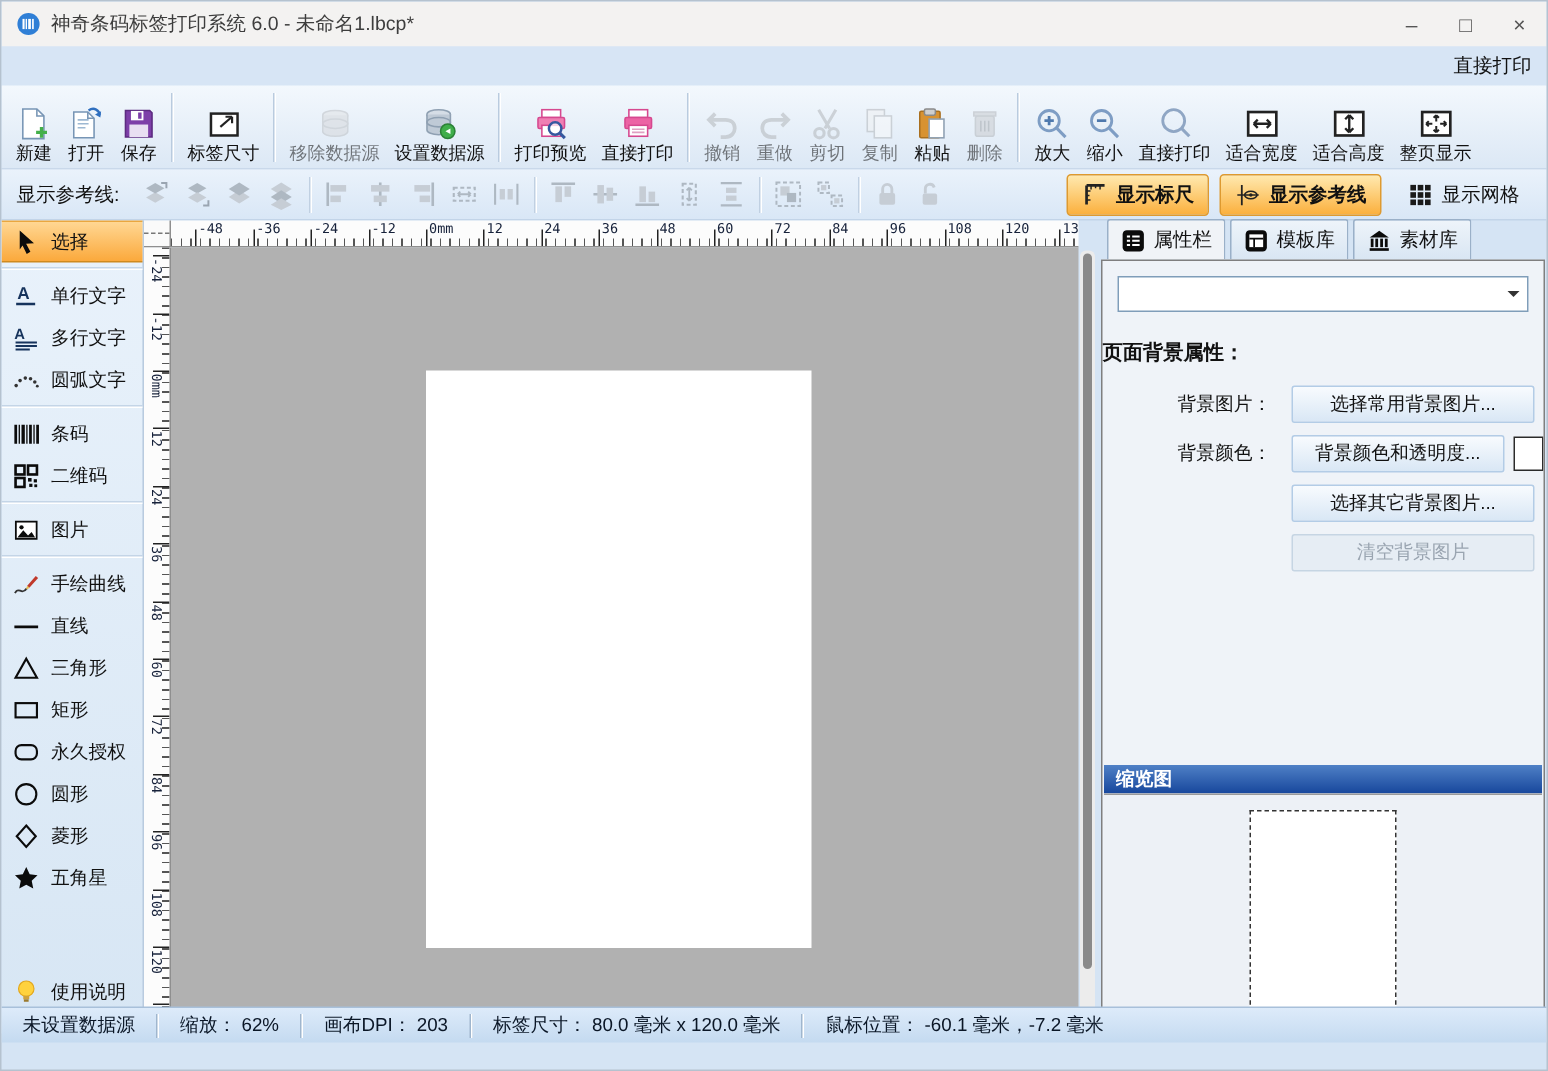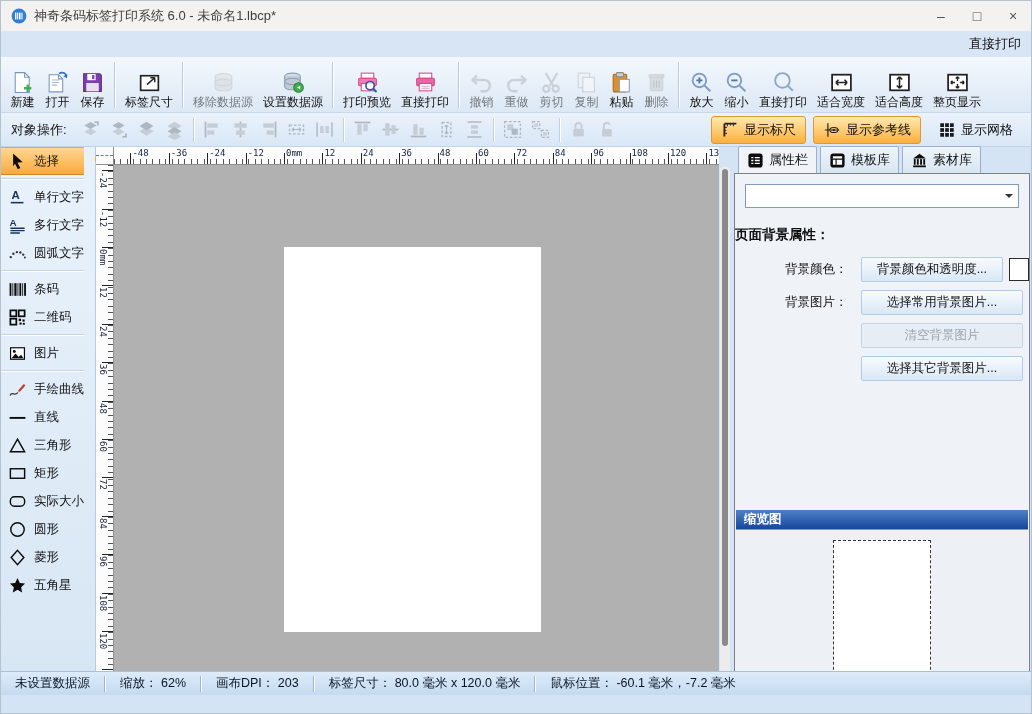--- a/index.html
+++ b/index.html
@@ -31,24 +31,24 @@
   
   .obar{position:absolute;left:0;top:112px;right:0;height:34px;display:flex;align-items:center;
         padding:0 8px 0 10px;background:linear-gradient(#eaf2fb,#d9e7f6);border-bottom:1px solid #c2d4e8;box-sizing:border-box}
   .olabel{font-size:13px;margin-right:10px}
   .obicons{display:flex;align-items:center}
   .oic{width:28px;height:26px;display:flex;align-items:center;justify-content:center}
   .oic svg{width:21px;height:21px}
   .osep{width:1px;height:24px;background:#c0d0e2;border-right:1px solid #fff;margin:0 4px}
   .obtoggles{margin-left:auto;display:flex;gap:7px;align-items:center}
   .tgl{display:flex;align-items:center;gap:5px;font-size:13px;padding:4px 9px;border:1px solid transparent;border-radius:3px}
-  .tgl.act{background:linear-gradient(#ffe9af,#fbb03d);border-color:#de9a30;font-weight:normal}
+  .tgl.act{background:linear-gradient(#ffe9af,#fbb03d);border-color:#de9a30;font-weight:bold}
   .tgl .tic svg{width:18px;height:18px}
   
-  .sidebar{position:absolute;left:0;top:146px;width:95px;bottom:24px;display:flex;flex-direction:row;
+  .sidebar{position:absolute;left:0;top:146px;width:95px;bottom:24px;display:flex;flex-direction:column;
            background:linear-gradient(to bottom,#e9f2fb,#d7e6f4);border-right:1px solid #b9cbdf;box-sizing:border-box}
   .stool{display:flex;align-items:center;gap:5px;height:28px;padding-left:5px;font-size:12.5px;white-space:nowrap}
   .stool .sicn{width:23px;display:flex;justify-content:center}
   .stool .sicn svg{width:19px;height:19px}
   .stool.sel{background:linear-gradient(#ffd793,#fba93c);border-top:1px solid #eaa73f;border-bottom:1px solid #cf8a1f;height:26px}
   .ssep{height:1px;background:#c4d5e7;border-bottom:1px solid #fff;margin:3px 0}
   .sspace{flex:1}
   .helpitem{margin-bottom:14px}
   
   .corner{position:absolute;left:95px;top:146px;width:18px;height:18px;background:#fafafa;
@@ -328,21 +328,21 @@
           <svg viewBox="0 0 24 24">
             <rect x="3" y="4.5" width="18" height="15" fill="#fff" stroke="#222" stroke-width="1.7"></rect>
             <path d="M12 6.5v4M12 6.5l-1.7 1.7M12 6.5l1.7 1.7M12 17.5v-4M12 17.5l-1.7-1.7M12 17.5l1.7-1.7M5.5 12h4M5.5 12l1.7-1.7M5.5 12l1.7 1.7M18.5 12h-4M18.5 12l-1.7-1.7M18.5 12l-1.7 1.7" stroke="#222" stroke-width="1.3" fill="none"></path>
           </svg>
         </span>
         <span class="tlabel">整页显示</span>
       </div>
     </div>
 
   <div class="obar">
-    <span class="olabel">对象操作:</span>
+    <span class="olabel">显示参考线:</span>
     <div class="obicons" id="obicons">
         <span class="oic">
           <svg viewBox="0 0 24 24">
             <path d="M12 10.5l7 4-7 4-7-4z" fill="#c6cdd5"></path>
             <path d="M12 3.5l7 4-7 4-7-4z" fill="#aeb8c2"></path>
             <path d="M16.5 3.5h4v4" fill="none" stroke="#9aa5b1" stroke-width="1.5"></path>
           </svg>
         </span>
         <span class="oic">
           <svg viewBox="0 0 24 24">
@@ -621,21 +621,21 @@
             </svg>
           </span>
           <span class="slab">矩形</span>
         </div>
         <div class="stool">
           <span class="sicn">
             <svg viewBox="0 0 24 24">
               <rect x="3" y="6" width="18" height="12" rx="5" fill="none" stroke="#0b0b0b" stroke-width="1.8"></rect>
             </svg>
           </span>
-          <span class="slab">实际大小</span>
+          <span class="slab">永久授权</span>
         </div>
         <div class="stool">
           <span class="sicn">
             <svg viewBox="0 0 24 24">
               <circle cx="12" cy="12" r="8.5" fill="none" stroke="#0b0b0b" stroke-width="1.8"></circle>
             </svg>
           </span>
           <span class="slab">圆形</span>
         </div>
         <div class="stool">
@@ -777,35 +777,35 @@
         </div>
       </div>
     <div class="rbody">
       <div class="combo">
         <span></span>
         <span class="arr"></span>
       </div>
       <div class="ptitle">页面背景属性：</div>
       <div id="prows">
           <div class="prow">
+            <span class="plabel">背景图片：</span>
+            <div class="pbtn">选择常用背景图片...</div>
+          </div>
+          <div class="prow">
             <span class="plabel">背景颜色：</span>
             <div class="pbtn">背景颜色和透明度...</div>
             <div class="swatch" style="background: rgb(255, 255, 255);"></div>
           </div>
           <div class="prow">
-            <span class="plabel">背景图片：</span>
-            <div class="pbtn">选择常用背景图片...</div>
+            <span class="plabel"></span>
+            <div class="pbtn">选择其它背景图片...</div>
           </div>
           <div class="prow">
             <span class="plabel"></span>
             <div class="pbtn dis">清空背景图片</div>
-          </div>
-          <div class="prow">
-            <span class="plabel"></span>
-            <div class="pbtn">选择其它背景图片...</div>
           </div>
         </div>
       <div class="thumbhead">缩览图</div>
       <div class="thumbarea">
         <div class="thumbrect"></div>
       </div>
     </div>
   </div>
 
   <div class="sbar" id="sbar">

